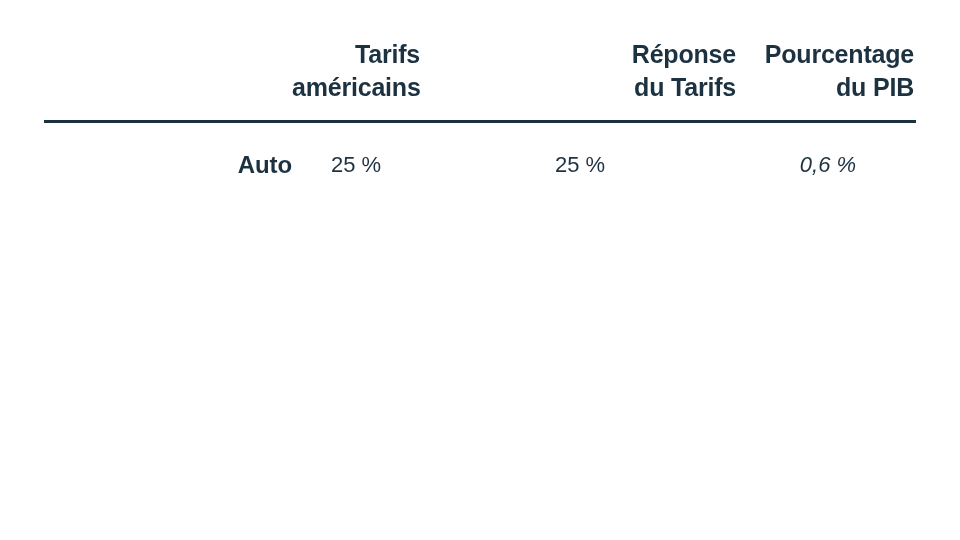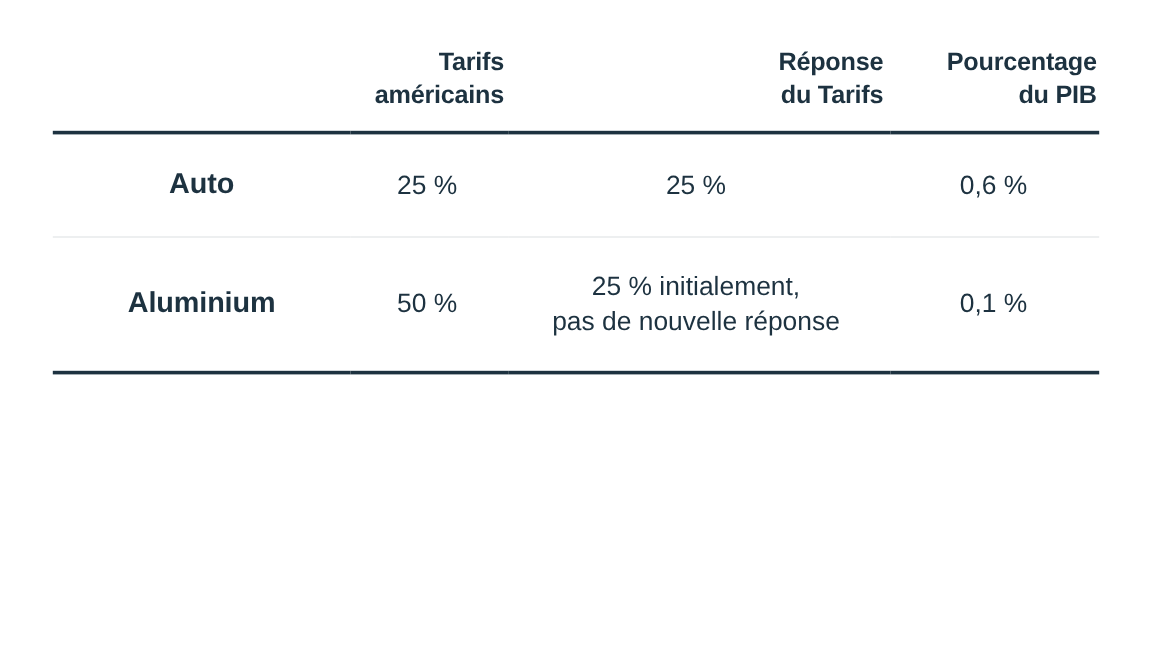--- a/index.html
+++ b/index.html
@@ -28,21 +28,21 @@
     border-collapse: collapse;
     table-layout: fixed;
   }
 
   table.tariff-table col.c-label   { width: 248px; }
   table.tariff-table col.c-us      { width: 132px; }
   table.tariff-table col.c-canada  { width: 318px; }
   table.tariff-table col.c-gdp     { width: 174px; }
 
   thead th {
-    font-size: 21px;
+    font-size: 25px;
     font-weight: bold;
     line-height: 1.32;
     color: #1d3240;
     text-align: right;
     vertical-align: bottom;
     padding: 0 0 16px 0;
     letter-spacing: -0.2px;
   }
   thead th.h-label { text-align: left; }
   thead th.h-us    { padding-right: 4px; }
@@ -56,29 +56,29 @@
   tbody td {
     font-size: 22px;
     line-height: 1.34;
     color: #1d3240;
     vertical-align: middle;
     padding: 26px 0 26px 0;
     text-align: center;
   }
 
   tbody td.cell-label {
-    text-align: center;
+    text-align: right;
     font-weight: bold;
     font-size: 24px;
     letter-spacing: -0.1px;
     margin-left: 28px;
   }
   tbody td.cell-us     { padding-right: 4px; }
   tbody td.cell-canada { padding-right: 6px; }
-  tbody td.cell-gdp    { padding-right: 2px; }
+  tbody td.cell-gdp    { padding-right: 2px; font-style: italic; }
 
   tbody tr + tr td {
     border-top: 1px solid #e2e4e6;
   }
 
   tbody tr.last-row td {
     border-bottom: 3px solid #1d3240;
   }
 
   .multiline {
@@ -116,24 +116,15 @@
     </thead>
     <tbody>
       <tr>
         <td class="cell-label">Auto</td>
         <td class="cell-us">25 %</td>
         <td class="cell-canada">
             <span class="multiline">25 %</span>
           </td>
         <td class="cell-gdp">0,6 %</td>
       </tr>
-      <tr class="last-row">
-        <td class="cell-label">Aluminium</td>
-        <td class="cell-us">50 %</td>
-        <td class="cell-canada">
-            <span class="multiline">25 % initialement,
-pas de nouvelle réponse</span>
-          </td>
-        <td class="cell-gdp">0,1 %</td>
-      </tr>
     </tbody>
   </table>
 </div>
 
 </body></html>

